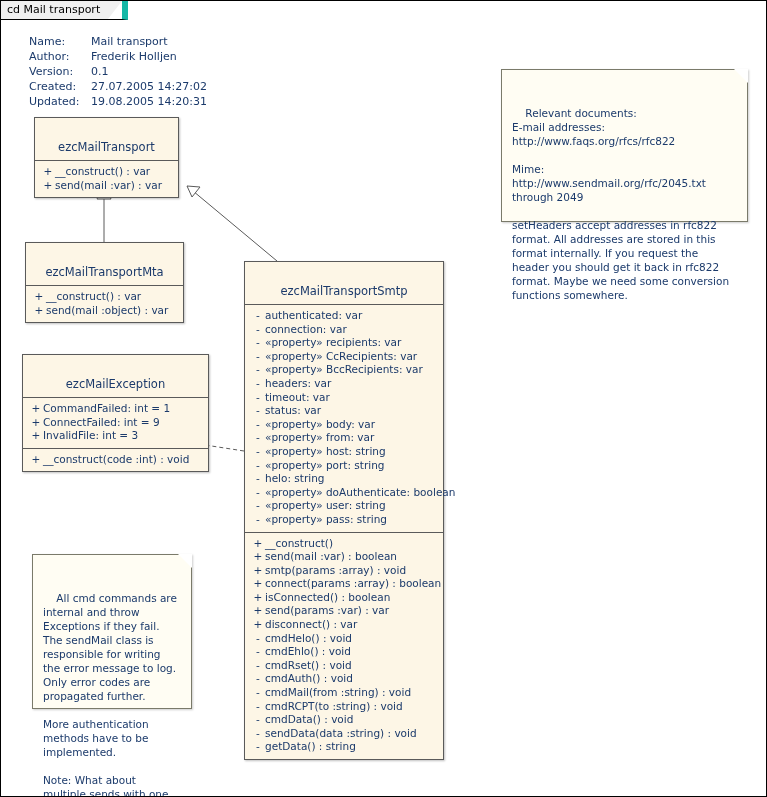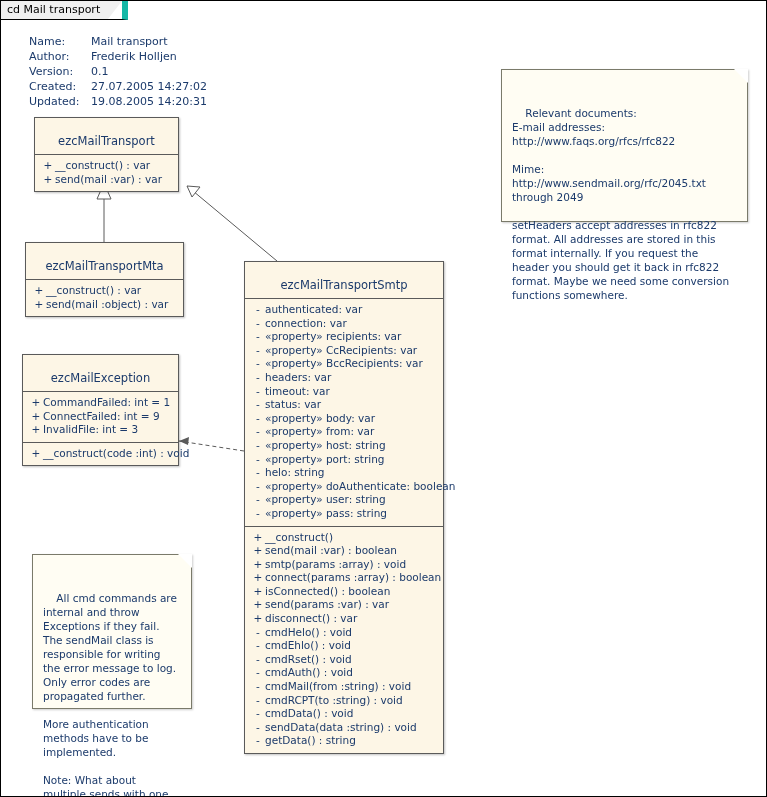--- a/index.html
+++ b/index.html
@@ -69,21 +69,21 @@
     position: absolute;
     background: #fdf6e6;
     border: 1px solid #5a5a5a;
     box-sizing: border-box;
     box-shadow: 1px 1px 2px rgba(0,0,0,0.25);
   }
   .uml-class .title {
     text-align: center;
     font-size: 11.5px;
     color: #1b3a6b;
-    padding: 16px 4px 6px 4px;
+    padding: 22px 4px 6px 4px;
     border-bottom: 1px solid #5a5a5a;
     white-space: nowrap;
   }
   .uml-class .compartment {
     padding: 4px 2px 5px 2px;
     border-bottom: 1px solid #5a5a5a;
   }
   .uml-class .compartment:last-child {
     border-bottom: none;
   }
@@ -198,21 +198,21 @@
   </div>
 
   <div class="uml-class" style="left:24px; top:241px; width:159px;">
     <div class="title">ezcMailTransportMta</div>
     <div class="compartment">
       <div class="feature"><span class="vis">+</span><span>__construct() : var</span></div>
       <div class="feature"><span class="vis">+</span><span>send(mail :object) : var</span></div>
     </div>
   </div>
 
-  <div class="uml-class" style="left:21px; top:353px; width:157px;">
+  <div class="uml-class" style="left:21px; top:353px; width:187px;">
     <div class="title">ezcMailException</div>
     <div class="compartment">
       <div class="feature"><span class="vis">+</span><span>CommandFailed:  int = 1</span></div>
       <div class="feature"><span class="vis">+</span><span>ConnectFailed:  int = 9</span></div>
       <div class="feature"><span class="vis">+</span><span>InvalidFile:  int = 3</span></div>
     </div>
     <div class="compartment">
       <div class="feature"><span class="vis">+</span><span>__construct(code :int) : void</span></div>
     </div>
   </div>

